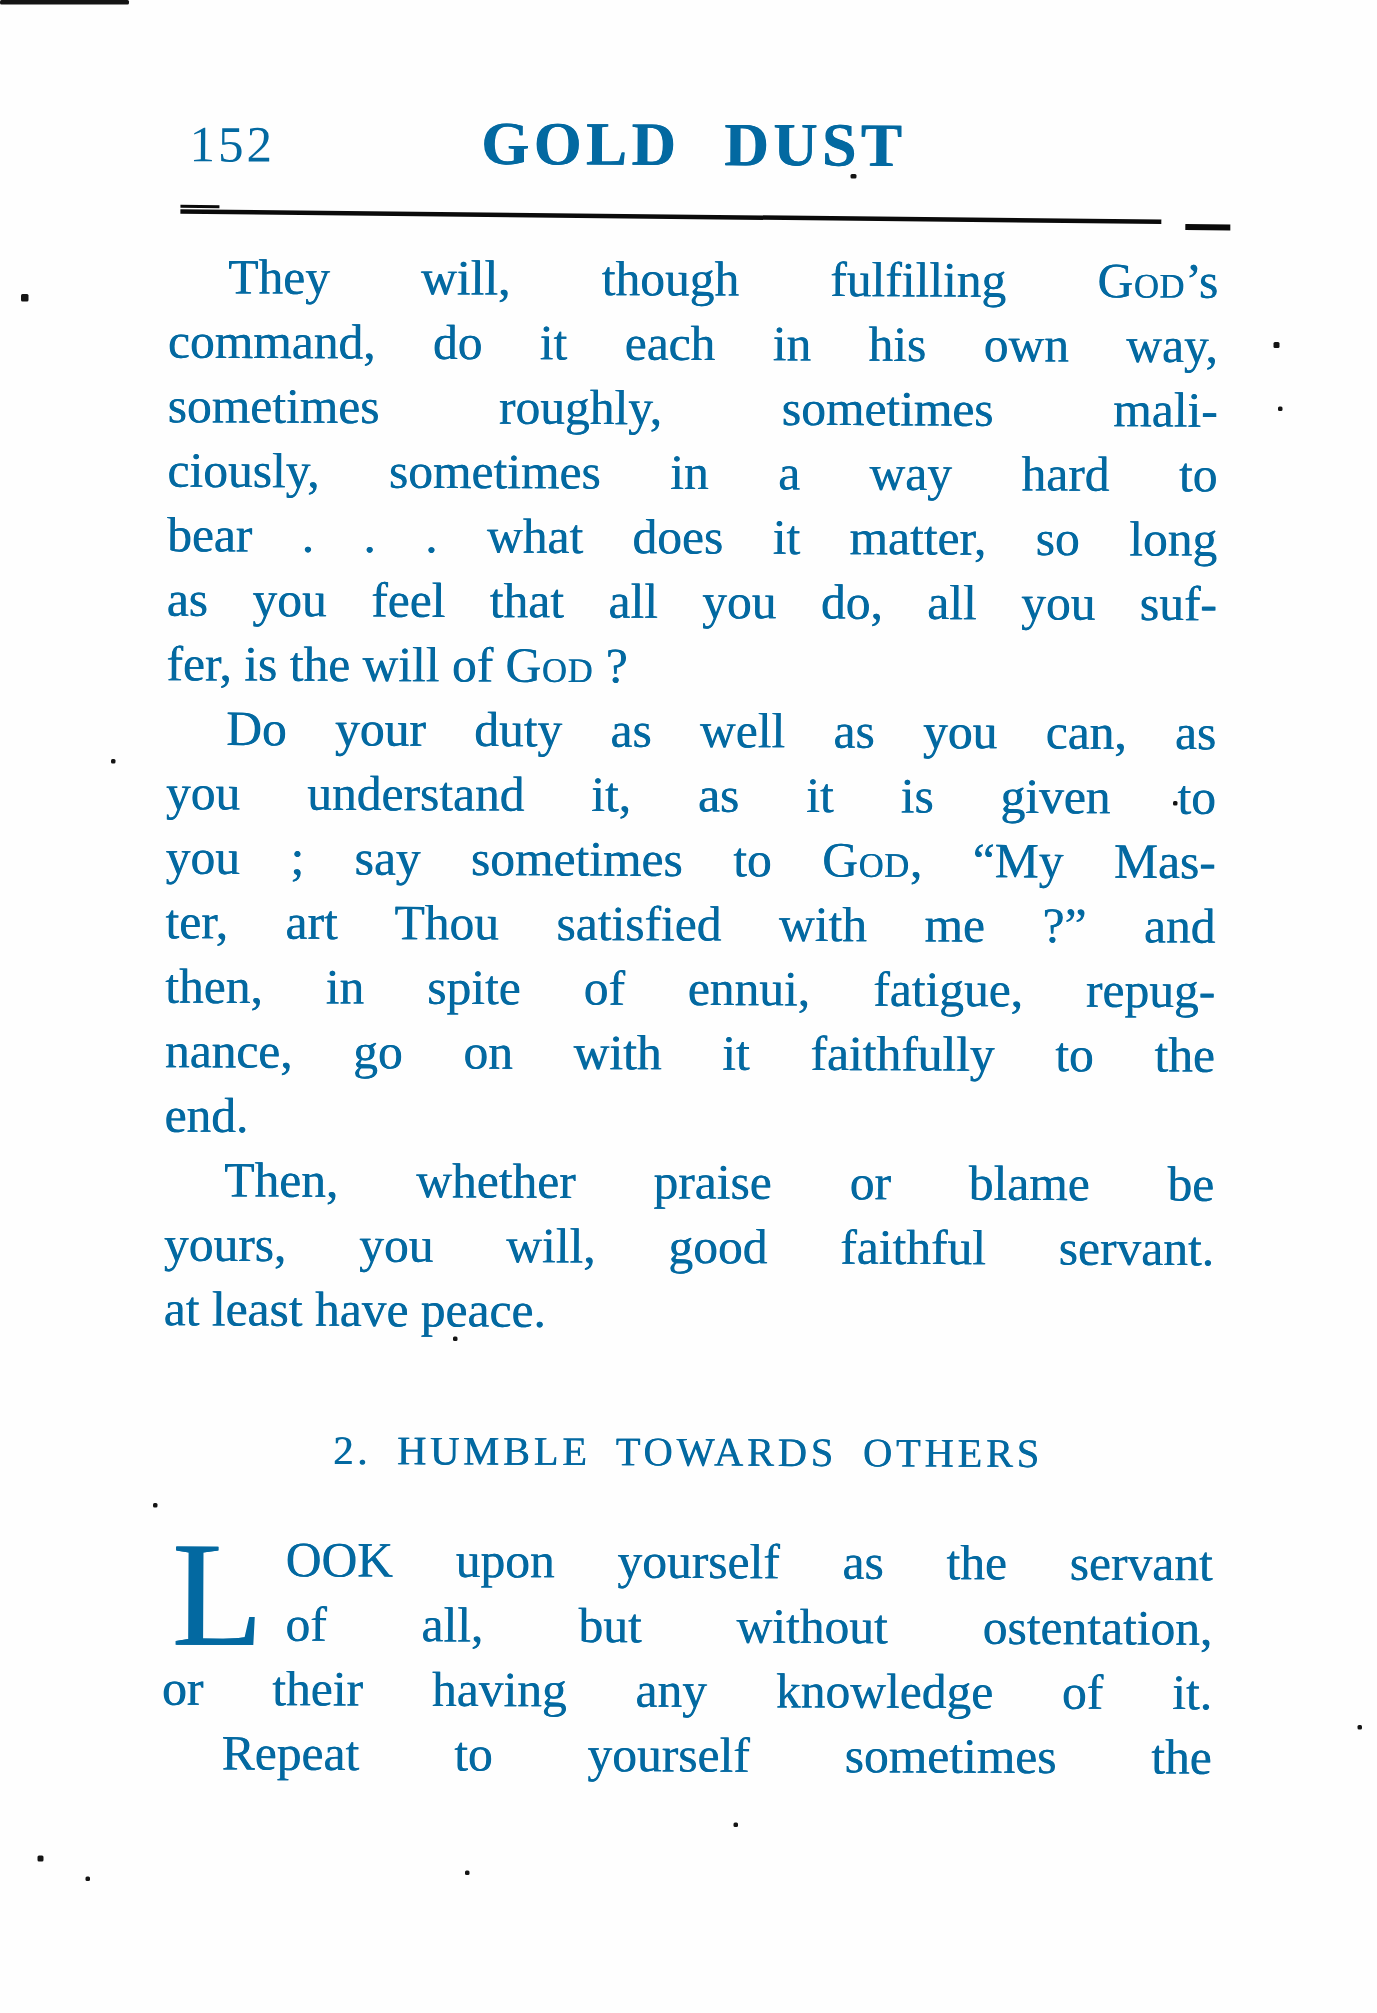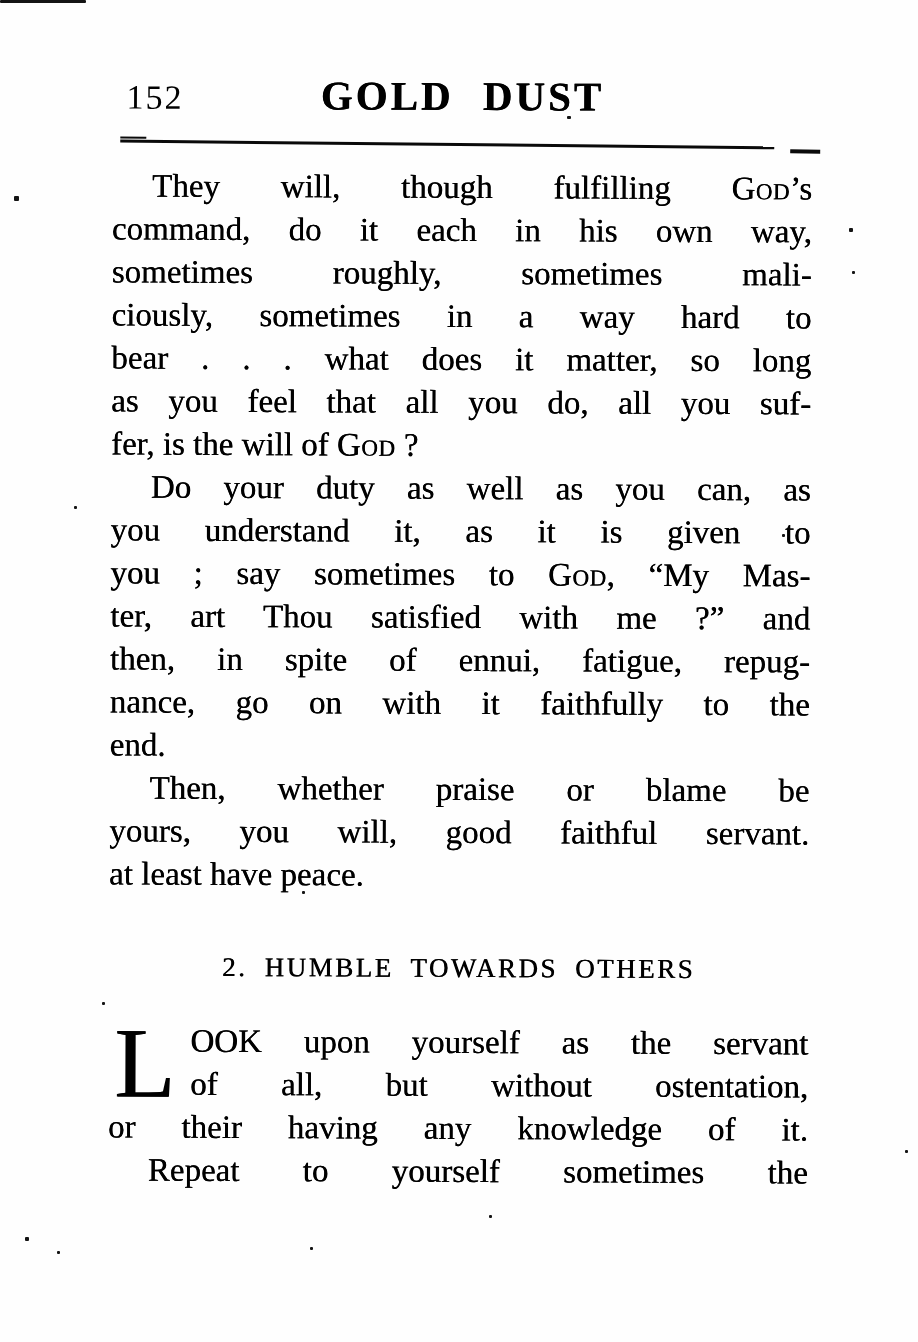--- a/index.html
+++ b/index.html
@@ -7,21 +7,21 @@
     padding: 0;
     background: #ffffff;
   }
   .scan-page {
     position: relative;
     width: 918px;
     height: 1342px;
     background: #fefefe;
     overflow: hidden;
     font-family: "Liberation Serif", serif;
-    color: #000000;
+    color: #0369a1;
   }
   .tilt {
     position: absolute;
     inset: 0;
     transform: rotate(0.25deg);
     transform-origin: 460px 200px;
   }
   
   .page-header {
     position: absolute;

